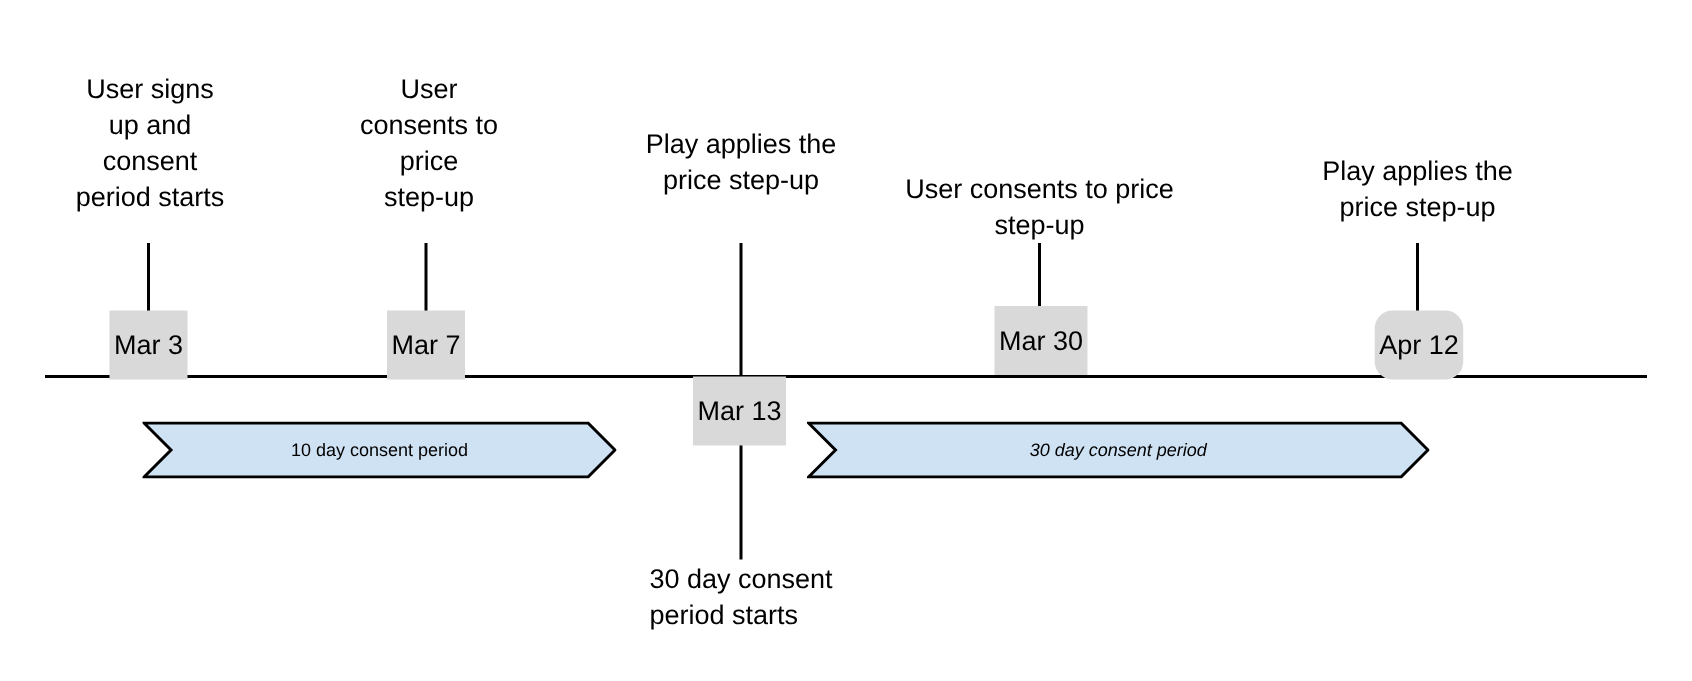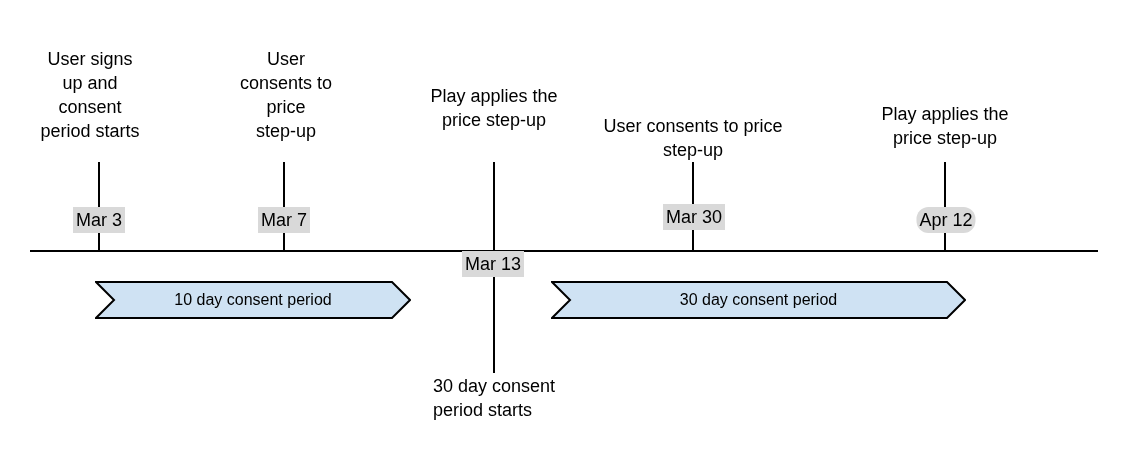--- a/index.html
+++ b/index.html
@@ -29,42 +29,42 @@
     text-align: center;
     font-size: 18px;
     line-height: 24px;
   }
   .chip {
     position: absolute;
     transform: translateX(-50%);
     background: var(--date-chip-bg, #d9d9d9);
     font-size: 18px;
     line-height: 22px;
-    padding: 2px 3px;
+    padding: 12px 3px;
     white-space: nowrap;
   }
   .banner {
     position: absolute;
     display: flex;
     align-items: center;
     justify-content: center;
   }
   .banner svg {
     position: absolute;
     left: 0; top: 0;
   }
   .banner polygon {
     fill: var(--banner-fill, #cfe2f3);
     stroke: var(--banner-border, #000);
     stroke-width: 2;
     stroke-linejoin: miter;
   }
   .banner-label {
     position: relative;
-    font-size: 16px;
+    font-size: 12px;
     white-space: nowrap;
   }
   .note {
     position: absolute;
     transform: translateX(-50%);
     white-space: pre-line;
     font-size: 18px;
     line-height: 24px;
   }
 </style>
@@ -80,21 +80,21 @@
   <div class="stem" style="left:944px; top:162px; height:88px;"></div>
 
   <div class="axis" style="left:30px; top:250px; width:1068px;"></div>
 
   <div class="chip" style="left:99px;  top:207px;">Mar 3</div>
   <div class="chip" style="left:284px; top:207px;">Mar 7</div>
   <div class="chip" style="left:493px; top:207px;margin-top:44px;">Mar 13</div>
   <div class="chip" style="left:694px; top:204px;">Mar 30</div>
   <div class="chip" style="left:946px; top:207px;border-radius:12px;">Apr 12</div>
 
-  <div class="evlabel" style="left:90px; top:47px;">User signs
+  <div class="evlabel" style="left:100px; top:47px;">User signs
 up and
 consent
 period starts</div>
   <div class="evlabel" style="left:286px; top:47px;">User
 consents to
 price
 step-up</div>
   <div class="evlabel" style="left:494px; top:84px;">Play applies the
 price step-up</div>
   <div class="evlabel" style="left:693px; top:102px;margin-top:12px;">User consents to price
@@ -102,21 +102,21 @@
   <div class="evlabel" style="left:945px; top:102px;">Play applies the
 price step-up</div>
 
   <div class="banner" style="left:95px; top:281px; width:316px; height:38px;">
     <svg viewBox="0 0 316 38" width="316" height="38" aria-hidden="true">
       <polygon points="1,1 297,1 315,19 297,37 1,37 19,19"></polygon>
     </svg>
     <div class="banner-label">10 day consent period</div>
   </div>
 
-  <div class="banner" style="left:551px; top:281px; width:415px; height:38px;">
+  <div class="banner" style="left:538px; top:281px; width:415px; height:38px;font-style:italic;">
     <svg viewBox="0 0 415 38" width="415" height="38" aria-hidden="true">
       <polygon points="1,1 396,1 414,19 396,37 1,37 19,19"></polygon>
     </svg>
     <div class="banner-label">30 day consent period</div>
   </div>
 
   <div class="note" style="left:494px; top:374px;">30 day consent
 period starts</div>
 
 </div>

